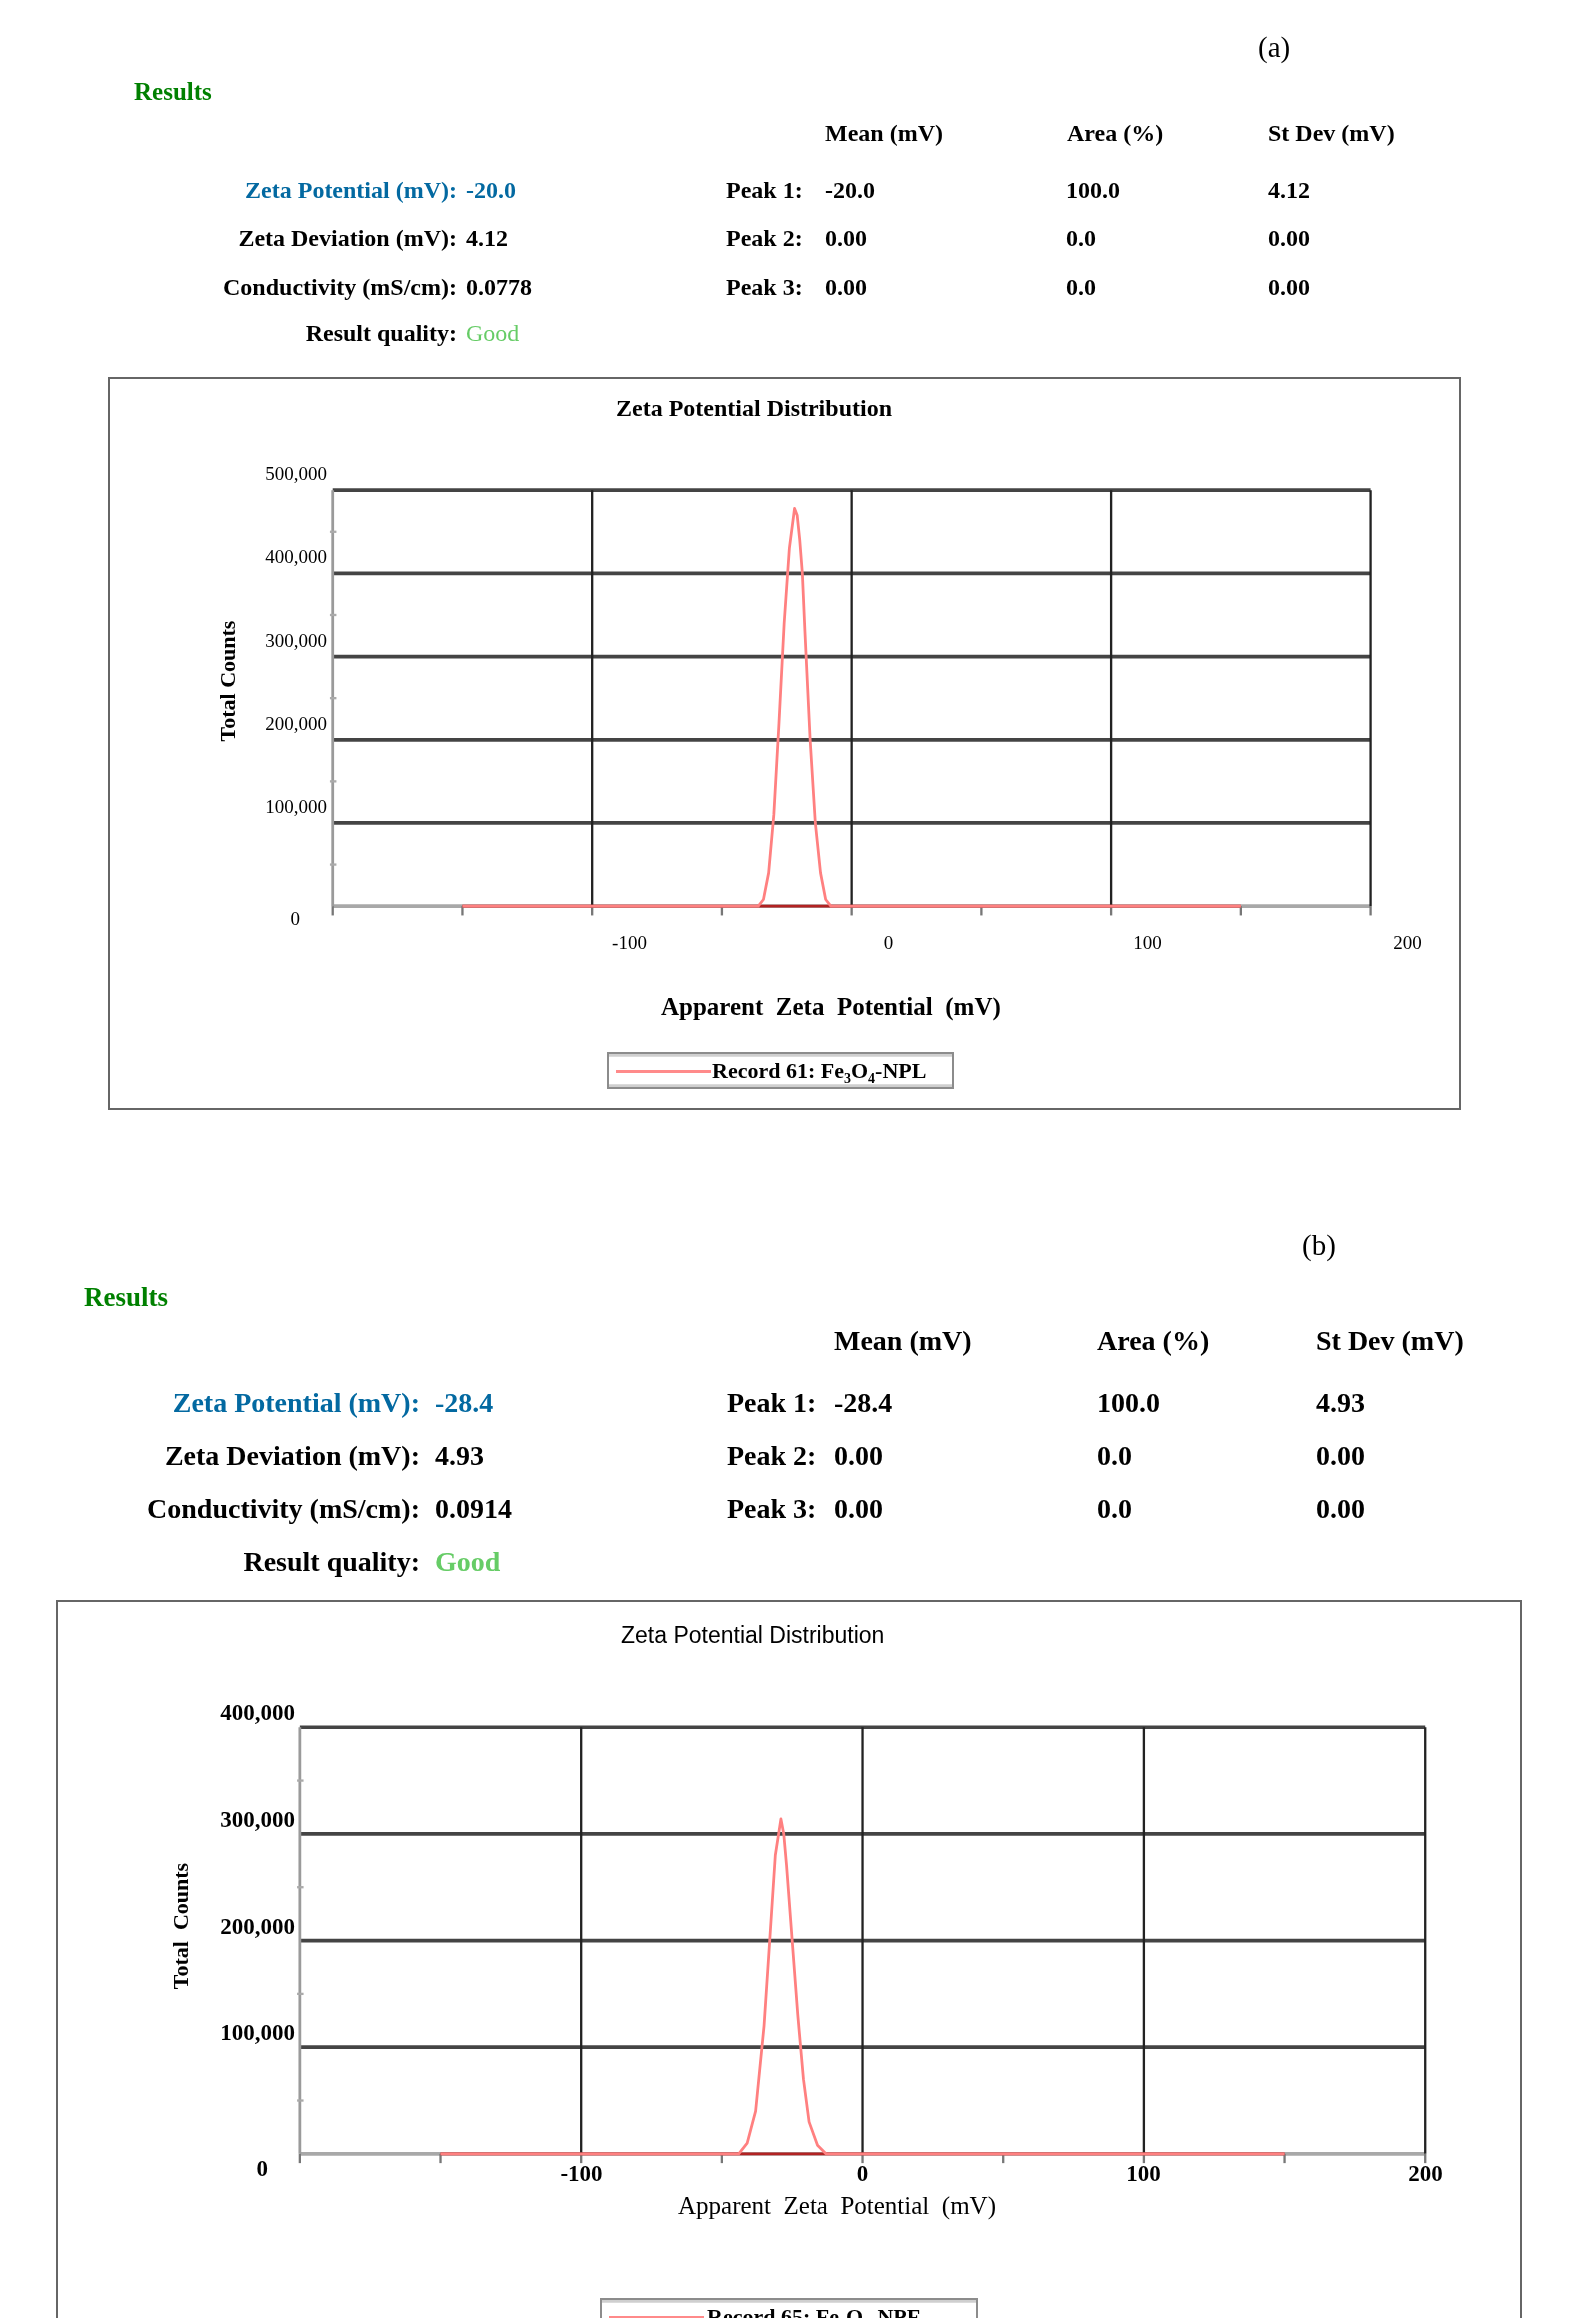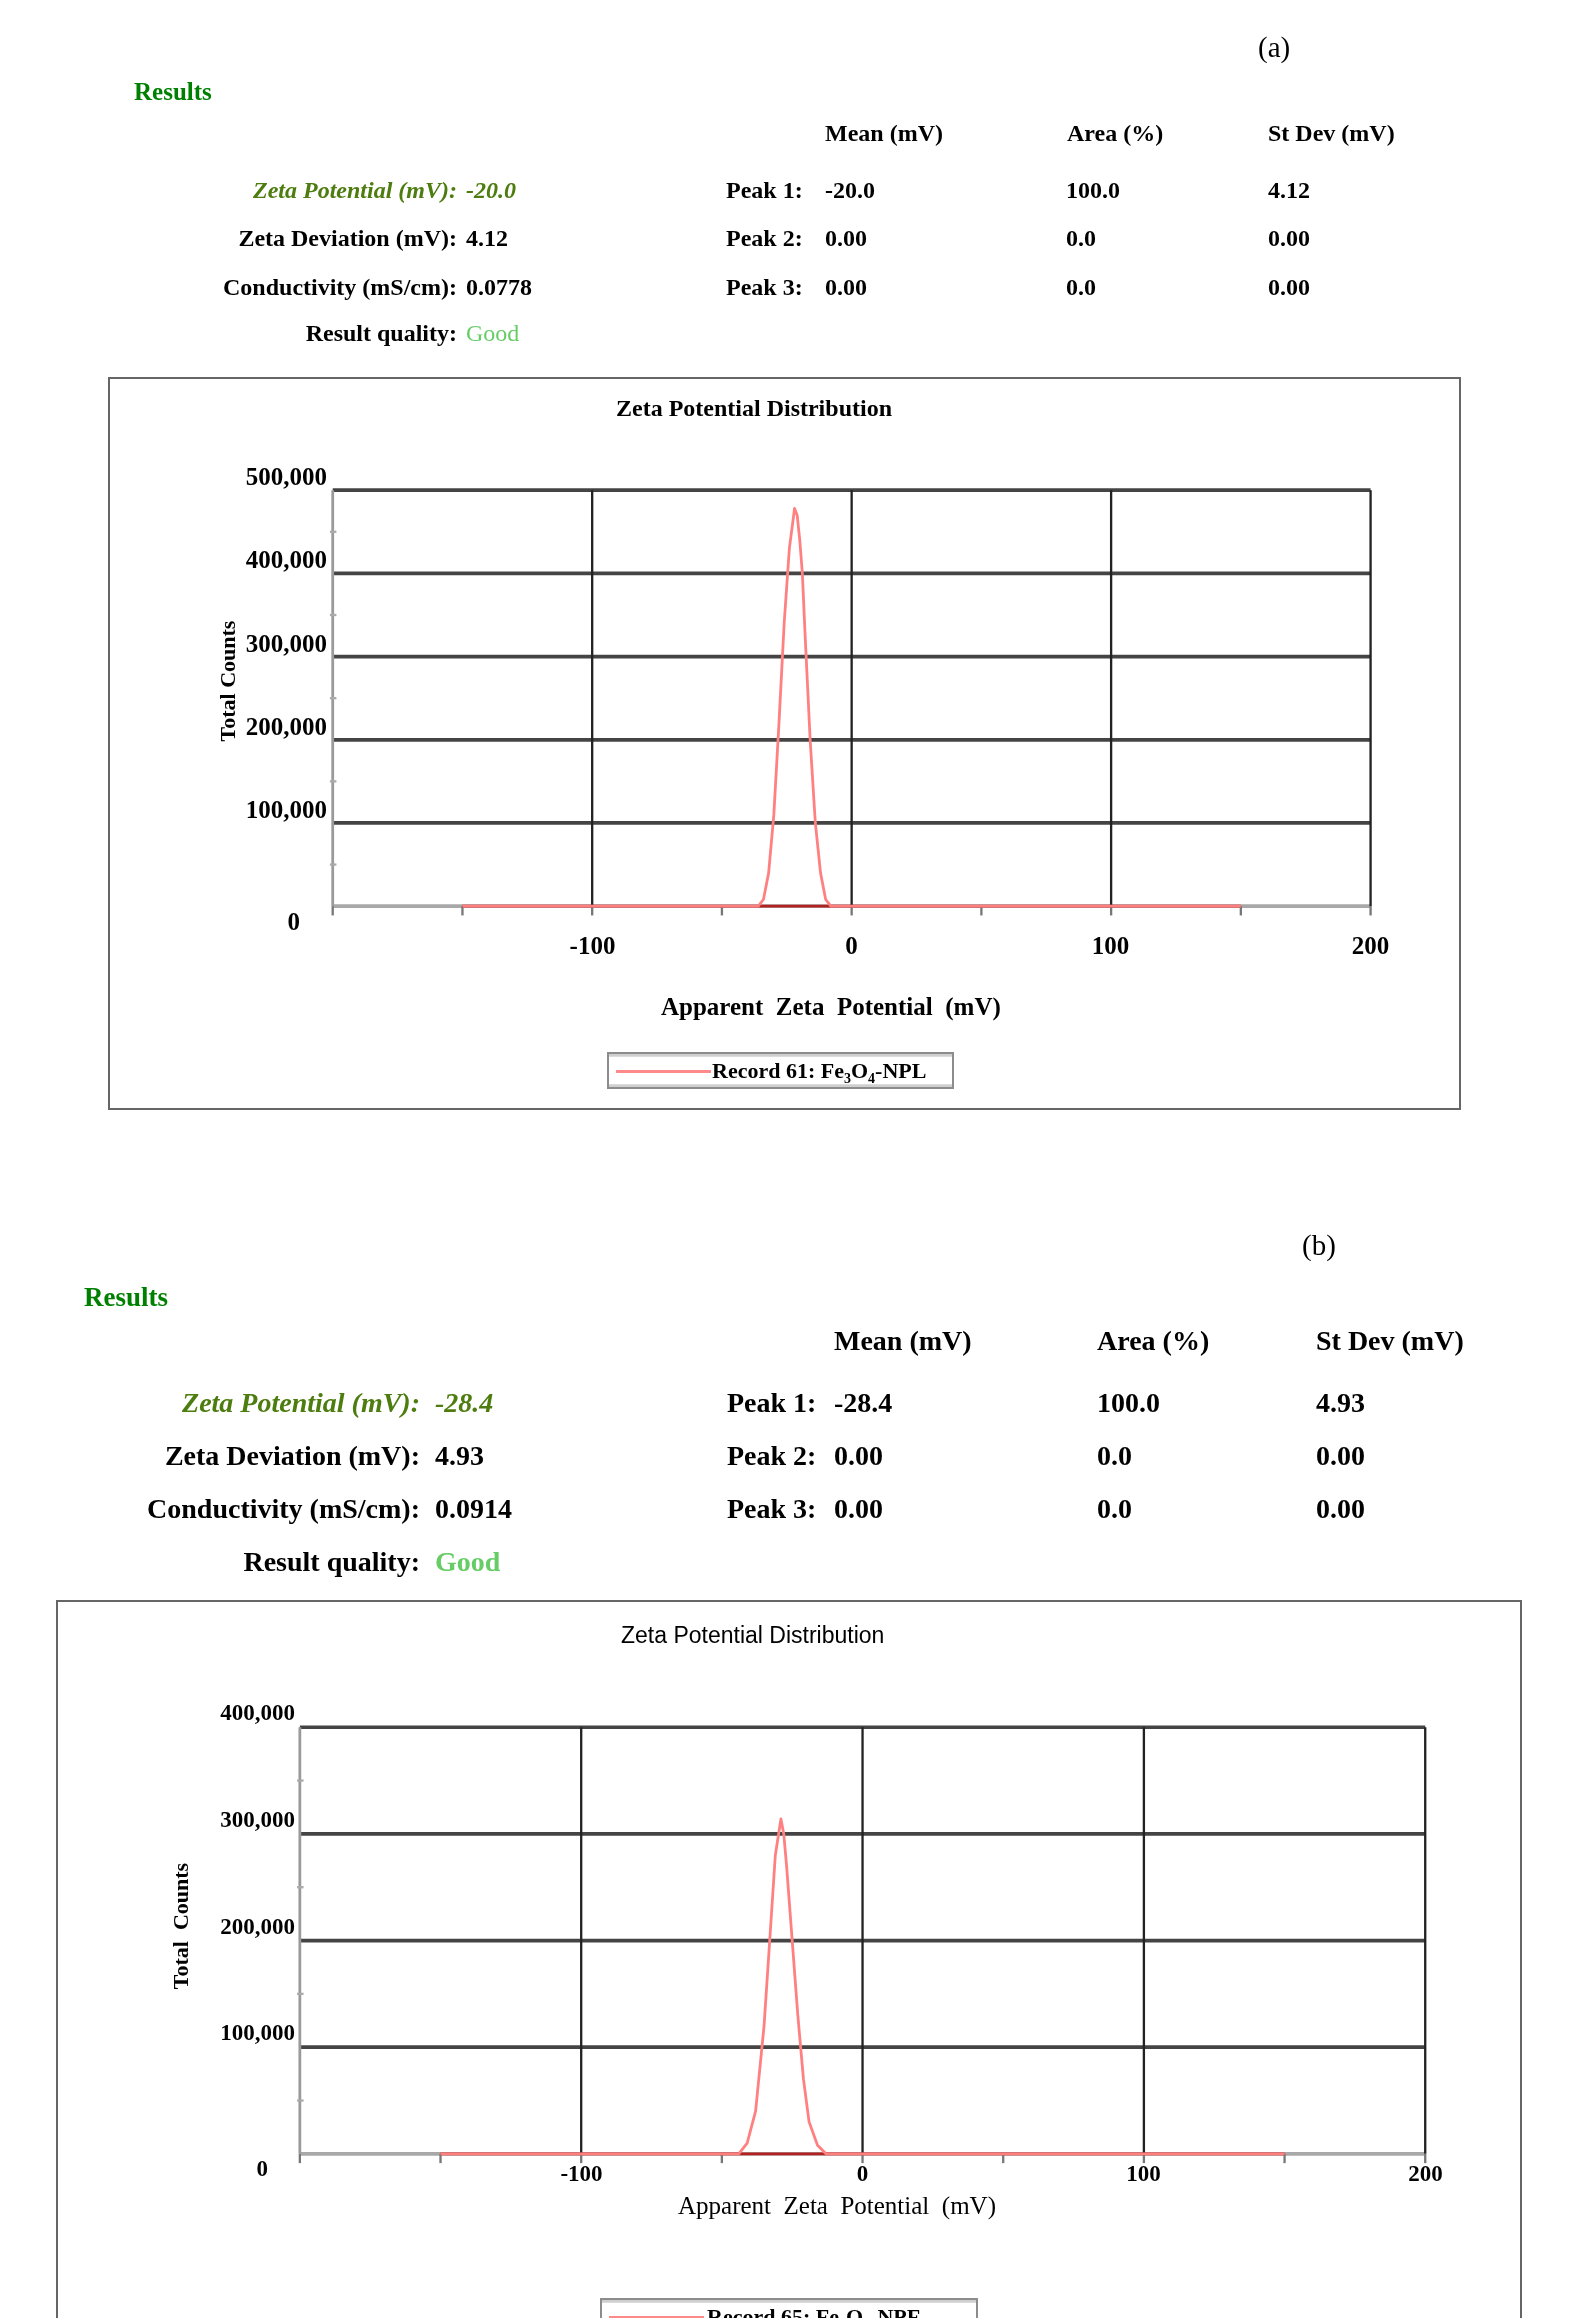--- a/index.html
+++ b/index.html
@@ -3,27 +3,27 @@
 <meta charset="utf-8">
 <style>
   html, body { margin:0; padding:0; background:#ffffff; }
   body { width:1592px; height:2452px; position:relative; overflow:hidden;
          font-family:"Liberation Serif","DejaVu Serif",serif; color:#000; }
   .abs { position:absolute; white-space:nowrap; }
   .panel-label { font-size:29px; }
   .results-title { color:#008000; font-weight:bold; font-size:25px; }
   .res-a { font-size:24px; font-weight:bold; }
   .res-b { font-size:28px; font-weight:bold; }
-  .red { color:#4d7c0f;font-style:italic; }
+  .red { color:#0369a1; }
   .good { color:#66cc66; }
   .rlabel { text-align:right; }
   .frame { position:absolute; border:2.3px solid #666666; box-sizing:border-box; background:#fff; }
   .chart-title-a { font-weight:bold; font-size:24px; }
   .chart-title-b { font-family:"Liberation Sans","DejaVu Sans",sans-serif; font-weight:bold; font-size:23px; }
-  .tick { font-weight:bold; font-size:25px; }
+  .tick { font-weight:normal; font-size:19px;margin-left:37px; }
   .tick-b { font-weight:bold; font-size:23px; }
   .axis-x-label { font-weight:bold; font-size:25px; }
   .axis-y-label { font-weight:bold; font-size:22px; transform-origin:center center; transform:rotate(-90deg); }
   .legend { position:absolute; border:2.8px solid #8c8c8c; box-sizing:border-box; background:#fff;
             box-shadow: inset 0 2.8px 0 #cfcfcf, inset 0 -2.8px 0 #cfcfcf; }
   .legend-line { position:absolute; height:2.8px; background:#ff8a8a; }
   .legend-text { position:absolute; font-weight:bold; font-size:22px; }
   svg { position:absolute; overflow:visible; }
 </style>
 </head>

